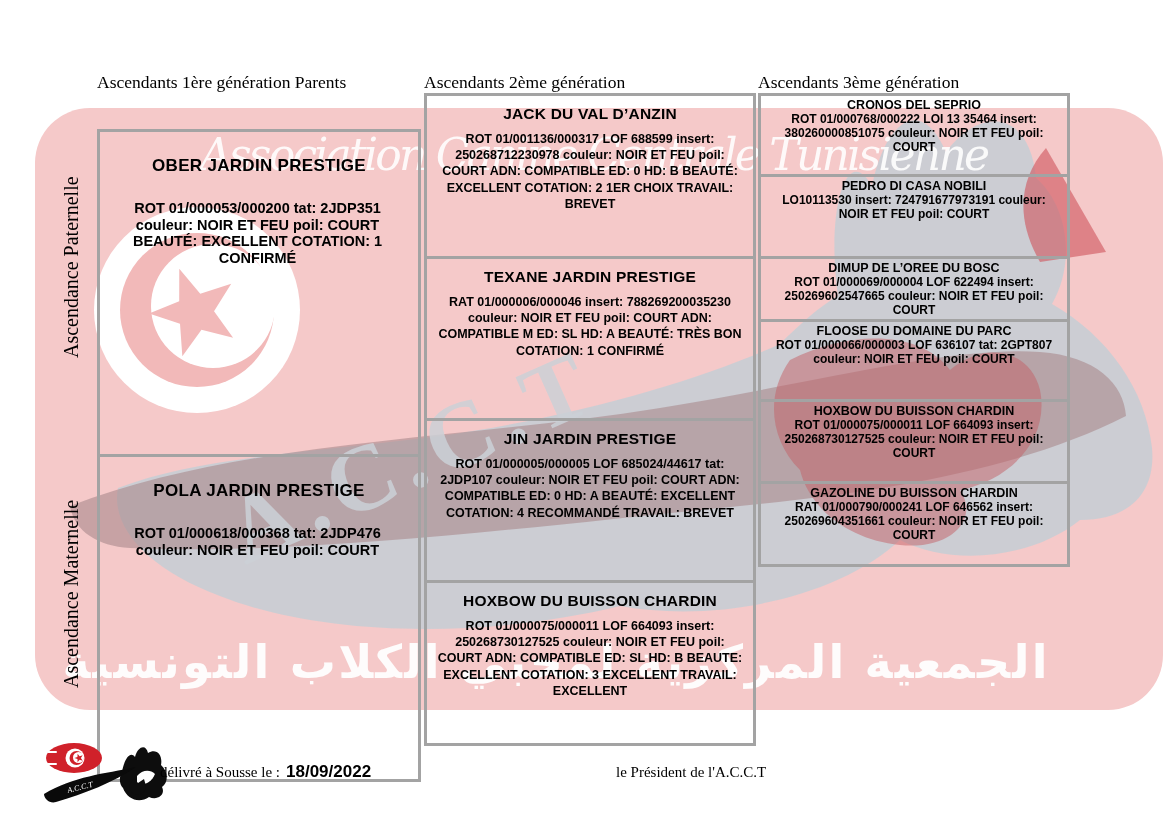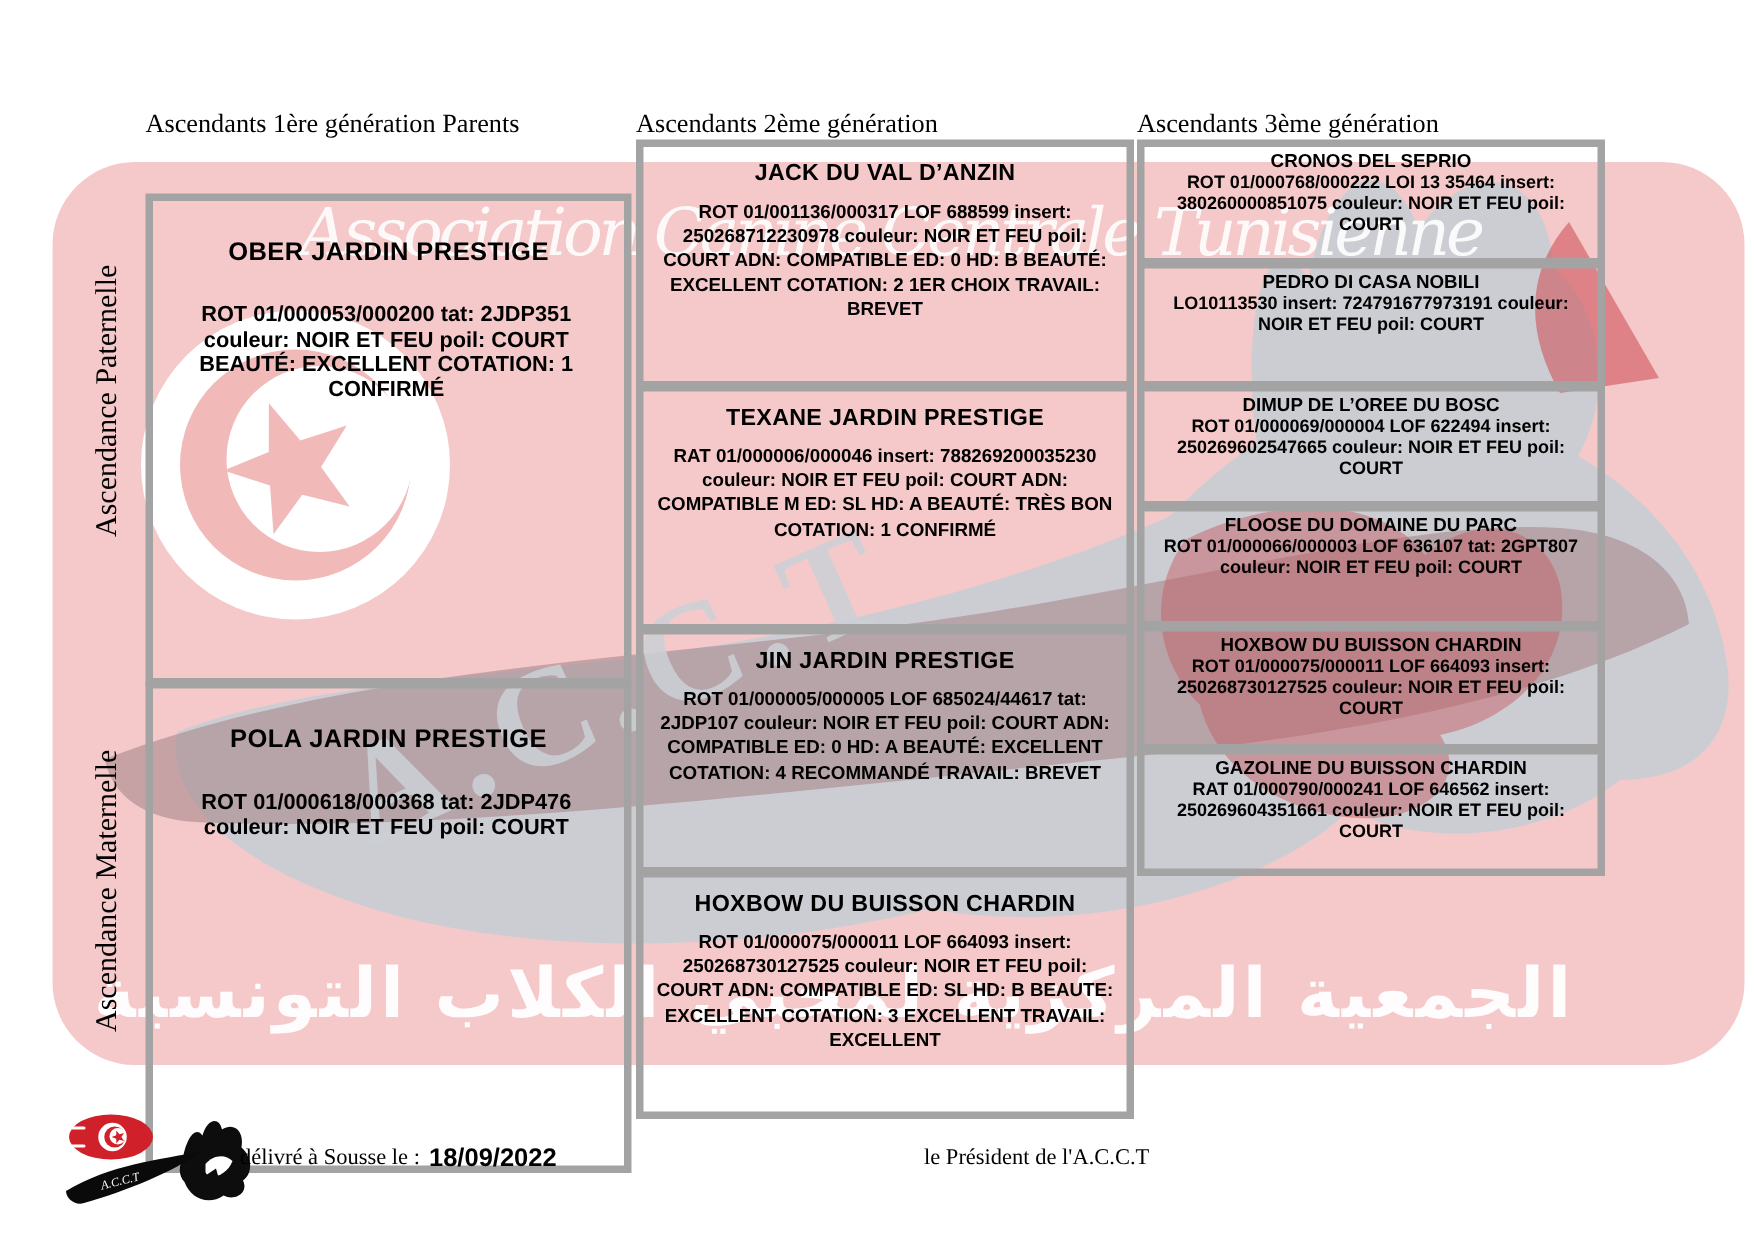--- a/index.html
+++ b/index.html
@@ -11,21 +11,21 @@
   .gen-header{position:absolute;top:72px;height:22px;z-index:3;
               font-family:"Liberation Serif",serif;font-size:17.5px;white-space:nowrap;}
   
   .vlabel{position:absolute;z-index:3;font-family:"Liberation Serif",serif;font-size:20px;
           white-space:nowrap;transform:rotate(-90deg);transform-origin:0 0;}
   
   .col{position:absolute;top:93px;z-index:2;}
   #col1{left:97px;width:324px;margin-top:36px;}
   #col2{left:424px;width:332px;}
   #col3{left:758px;width:312px;}
-  .cell{border:5px solid #a3a3a3;box-sizing:border-box;background:transparent;overflow:hidden;}
+  .cell{border:3px solid #a3a3a3;box-sizing:border-box;background:transparent;overflow:hidden;}
   .cell + .cell{margin-top:-3px;}
   .name{font-weight:bold;text-align:center;white-space:nowrap;}
   .details{font-weight:bold;text-align:center;}
   #col1 .name{font-size:17px;padding-top:24px;letter-spacing:.3px;}
   #col1 .details{font-size:14.5px;line-height:16.5px;padding:24px 12px 0 9px;}
   #col2 .name{font-size:15.5px;padding-top:9px;letter-spacing:.2px;}
   #col2 .details{font-size:12.5px;line-height:16.2px;padding:8px 8px 0 8px;}
   #col3 .name{font-size:12.5px;padding-top:2px;}
   #col3 .details{font-size:12px;line-height:13.8px;padding:1px 6px 0 6px;}
   
@@ -110,21 +110,21 @@
 
   <div class="col" id="col3">
     <div class="cell" style="height:84px">
       <div class="name">CRONOS DEL SEPRIO</div>
       <div class="details">ROT 01/000768/000222 LOI 13 35464 insert: 380260000851075 couleur: NOIR ET FEU poil: COURT</div>
     </div>
     <div class="cell" style="height:85px">
       <div class="name">PEDRO DI CASA NOBILI</div>
       <div class="details">LO10113530 insert: 724791677973191 couleur: NOIR ET FEU poil: COURT</div>
     </div>
-    <div class="cell" style="height:83px">
+    <div class="cell" style="height:66px">
       <div class="name">DIMUP DE L’OREE DU BOSC</div>
       <div class="details">ROT 01/000069/000004 LOF 622494 insert: 250269602547665 couleur: NOIR ET FEU poil: COURT</div>
     </div>
     <div class="cell" style="height:83px">
       <div class="name">FLOOSE DU DOMAINE DU PARC</div>
       <div class="details">ROT 01/000066/000003 LOF 636107 tat: 2GPT807 couleur: NOIR ET FEU poil: COURT</div>
     </div>
     <div class="cell" style="height:85px">
       <div class="name">HOXBOW DU BUISSON CHARDIN</div>
       <div class="details">ROT 01/000075/000011 LOF 664093 insert: 250268730127525 couleur: NOIR ET FEU poil: COURT</div>

